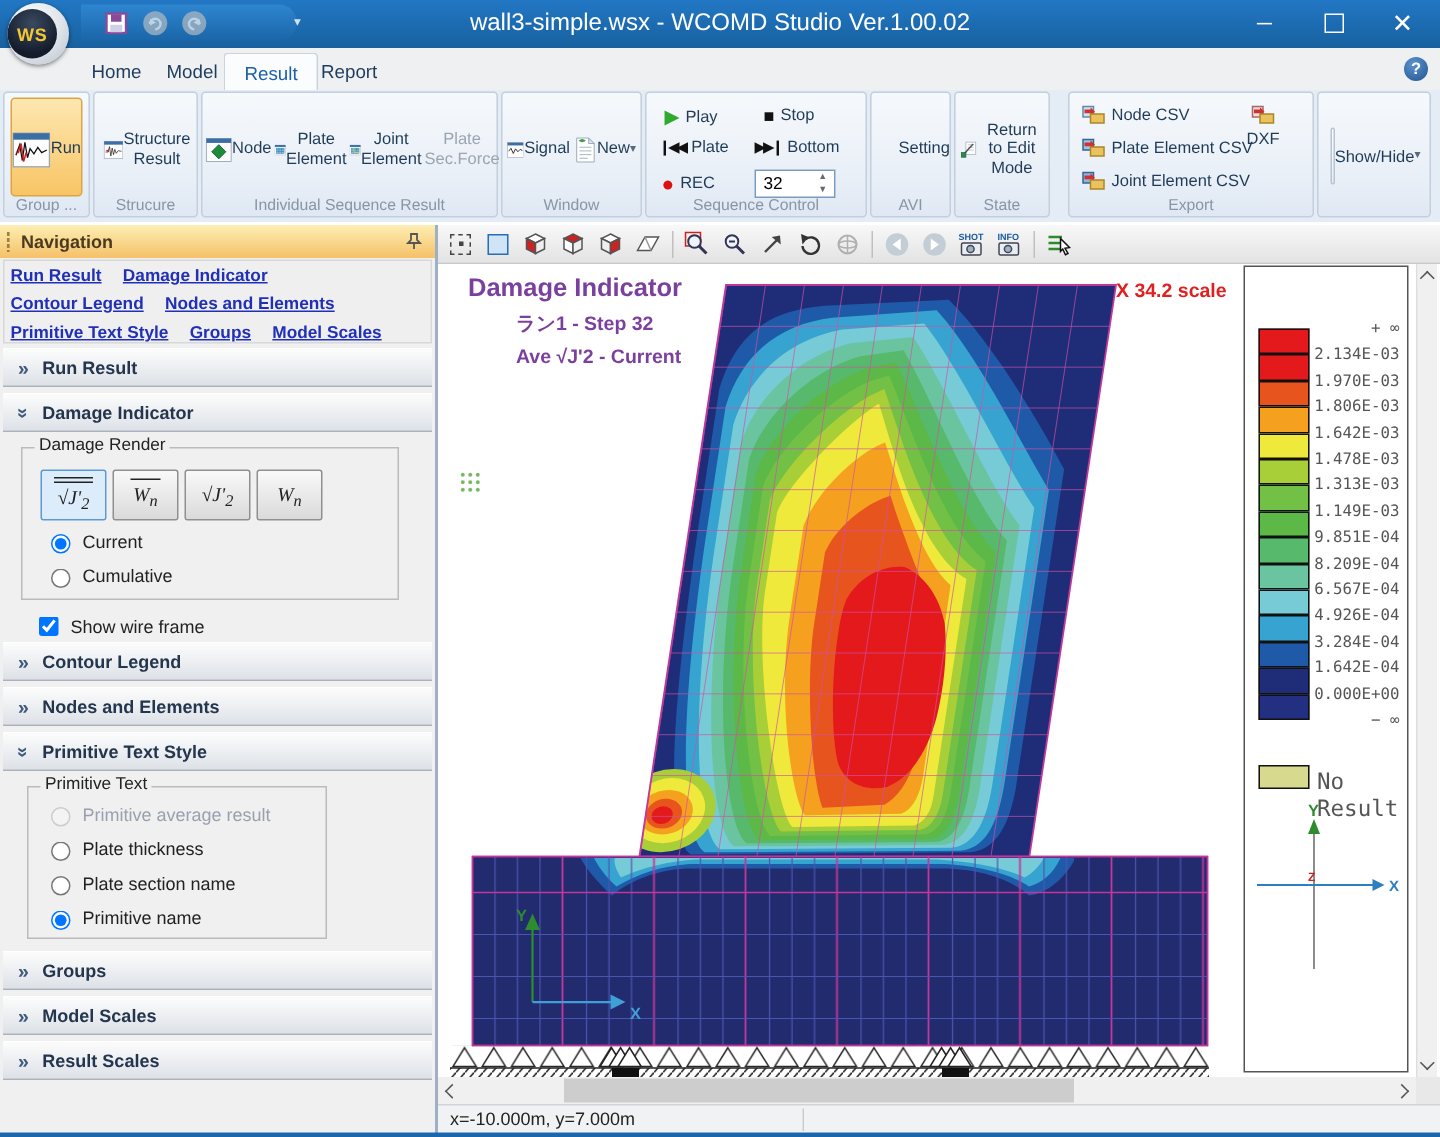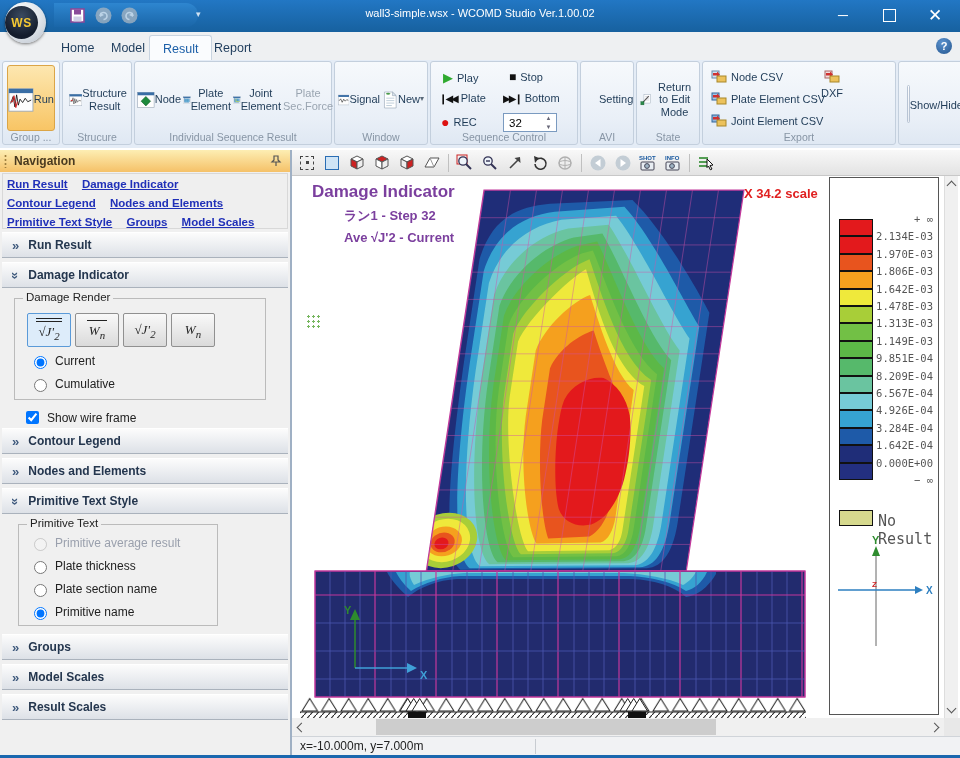--- a/index.html
+++ b/index.html
@@ -6,21 +6,21 @@
   #app{position:relative;width:960px;height:758px;background:#fff;overflow:hidden;
        font-family:"Liberation Sans",sans-serif;-webkit-font-smoothing:antialiased;}
   .abs{position:absolute;}
   
   .titlebar{position:absolute;left:0;top:0;width:960px;height:32px;
             background:linear-gradient(#2277c4,#17619f);color:#fff;}
   .qat{position:absolute;left:54px;top:3px;height:24px;width:130px;border-radius:0 12px 12px 0;
        background:linear-gradient(#2e86d0,#1a66a8);display:flex;align-items:center;gap:8px;padding-left:14px;}
   .qatbtn{width:18px;height:18px;display:flex;align-items:center;justify-content:center;}
   .qdis{opacity:.75;}
-  .wtitle{position:absolute;left:0;right:0;top:7px;text-align:center;font-size:11px;color:#fff;}
+  .wtitle{position:absolute;left:0;right:0;top:7px;text-align:center;font-size:16px;color:#fff;}
   .winbtn{position:absolute;top:0;height:30px;width:46px;display:flex;align-items:center;justify-content:center;color:#fff;font-size:14px;}
   .logo{position:absolute;left:5px;top:2px;width:41px;height:41px;border-radius:50%;
         background:radial-gradient(circle at 35% 30%,#fff, #dfe4ea 55%,#b8c0ca);
         box-shadow:0 1px 3px rgba(0,0,0,.5);z-index:50;display:flex;align-items:center;justify-content:flex-start;}
   .logoin{width:33px;height:33px;border-radius:50%;background:radial-gradient(circle at 50% 30%,#3a4a60,#141c2c 70%);
         display:flex;align-items:center;justify-content:center;color:#f5c832;font-weight:bold;font-size:12px;letter-spacing:.5px;}
   
   .tabstrip{position:absolute;left:0;top:32px;width:960px;height:28px;background:#eef0f2;border-bottom:1px solid #d5dae0;}
   .tab{position:absolute;top:3px;height:25px;padding:0 13px;display:flex;align-items:center;
        font-size:12.5px;color:#1e3c5c;}
@@ -292,21 +292,21 @@
           <rect x="9" y="2" width="15" height="19" fill="#fff" stroke="#97a5b5"></rect>
           <path d="M12,6 h9 M12,10 h9 M12,14 h9" stroke="#aab"></path>
           <line x1="6" y1="20" x2="20" y2="5" stroke="#555" stroke-width="2.4"></line>
           <rect x="2" y="18" width="7" height="7" fill="#2a8a4a" stroke="#14622e"></rect>
         </svg>
         <span>Return to Edit Mode</span>
       </div>
       <div class="glabel">State</div>
     </div>
 
-    <div class="rgroup" style="width:194px;">
+    <div class="rgroup" style="width:164px;margin-left:10px;">
       <span class="sbtn" style="left:8px;top:8px;">
         <svg width="16" height="13" viewBox="0 0 16 13">
           <rect x="1" y="1" width="7" height="7" fill="#cfe2f0" stroke="#6688aa"></rect>
           <polygon points="2,3 6,3 6,1.5 9,4.5 6,7 6,5.5 2,5.5" fill="#d03030"></polygon>
           <rect x="6" y="6" width="9" height="6" fill="#ecc25c" stroke="#a8872a"></rect>
         </svg>
         <span>Node CSV</span>
       </span>
       <span class="sbtn" style="left:118px;top:8px;flex-direction:column;">
         <svg width="16" height="13" viewBox="0 0 16 13">

